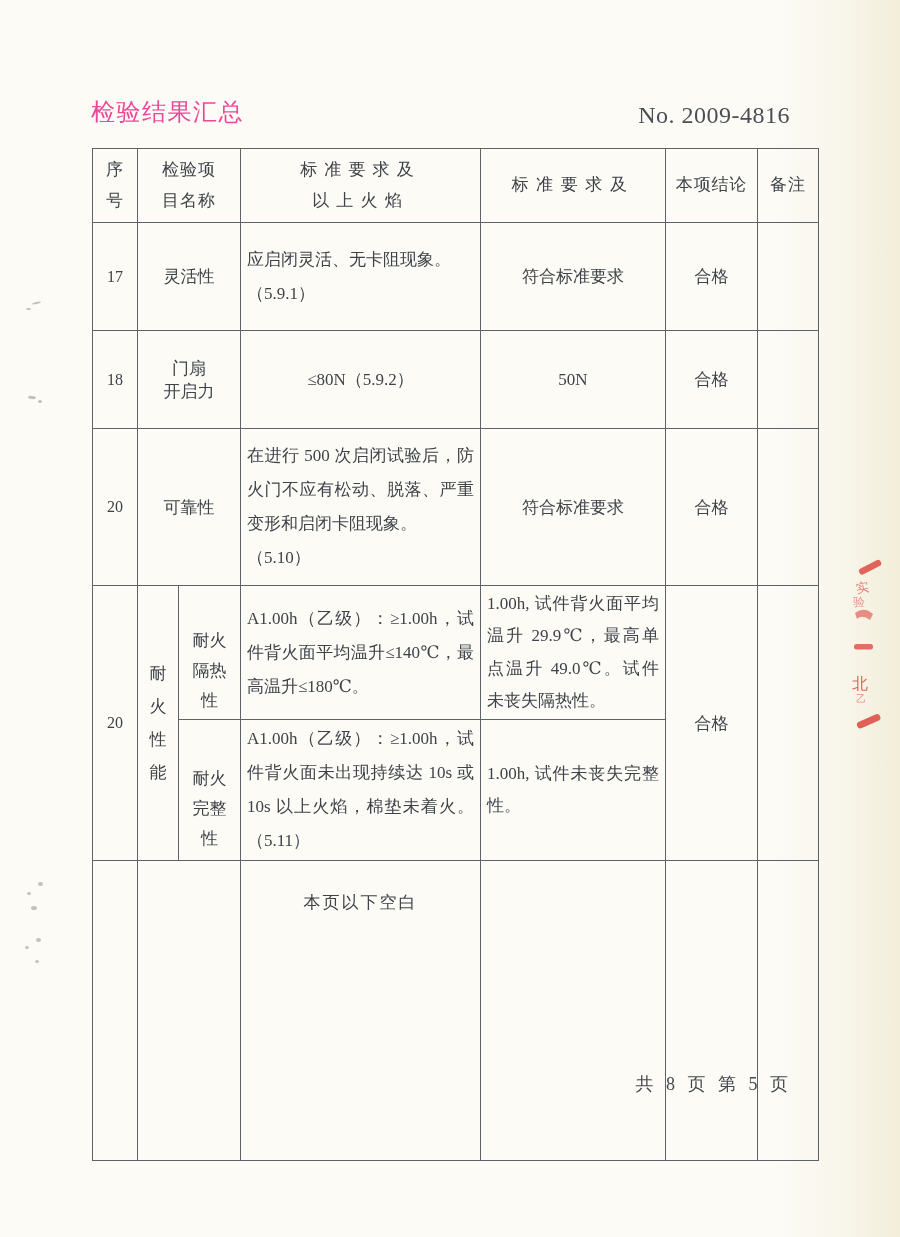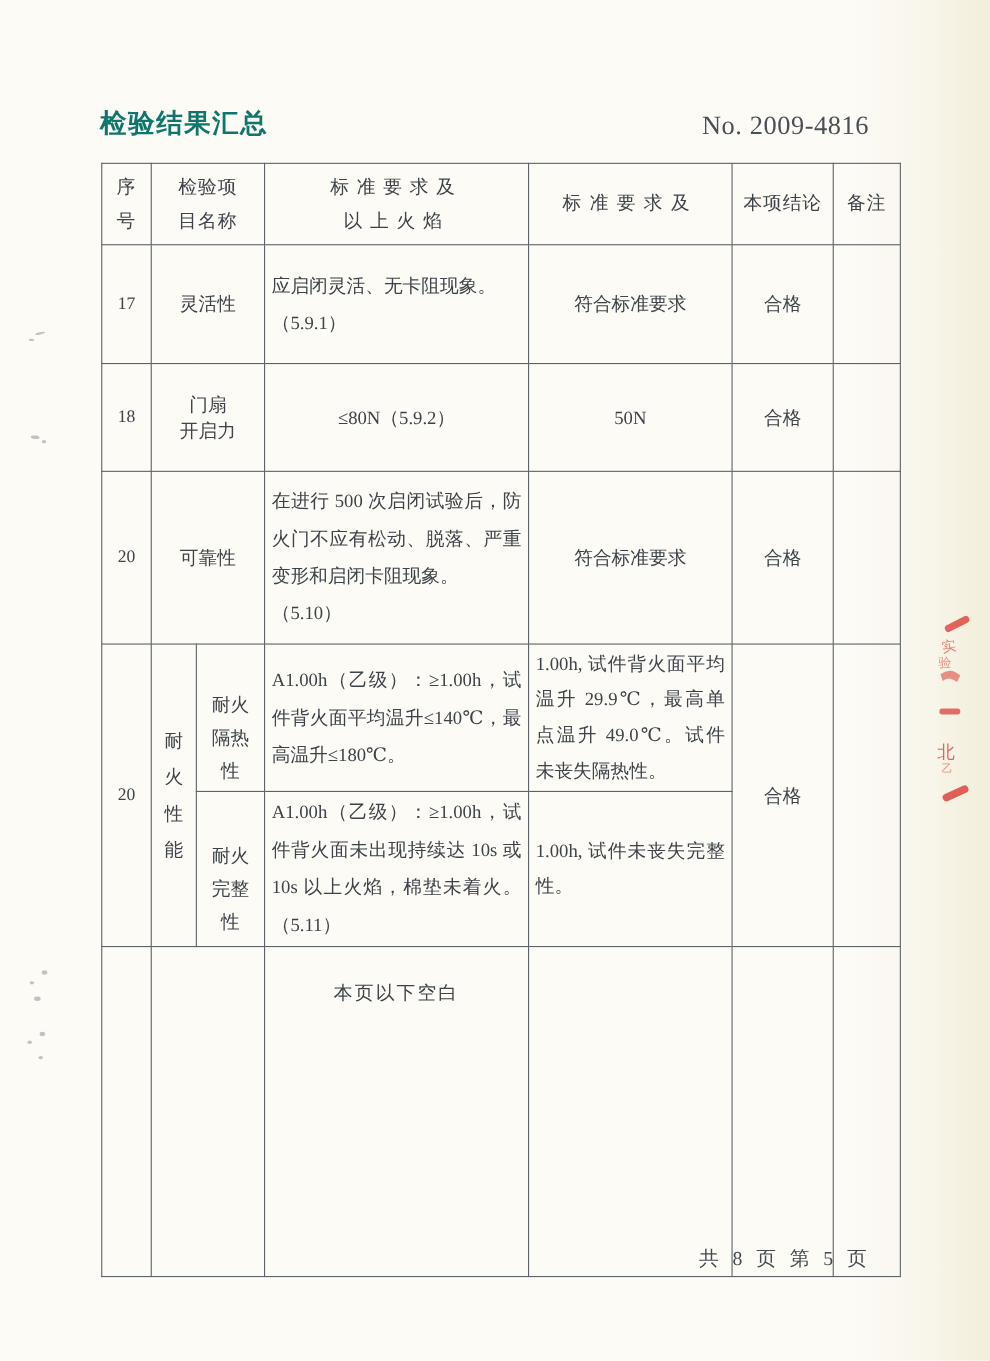--- a/index.html
+++ b/index.html
@@ -5,21 +5,21 @@
   html,body{margin:0;padding:0;}
   body{
     width:900px;height:1237px;position:relative;overflow:hidden;
     background:linear-gradient(90deg,#fcfbf6 0%,#fcfbf6 86%,#f8f5ea 94%,#f2eeda 100%);
     font-family:"Liberation Serif","DejaVu Serif",serif;
     color:#3e4349;
   }
   .page-title{
     position:absolute;left:91px;top:96px;
     font-family:"Liberation Sans","DejaVu Sans",sans-serif;
-    font-weight:bold;font-size:24px;letter-spacing:1.5px;color:#0f766e;
+    font-weight:normal;font-size:24px;letter-spacing:1.5px;color:#ec4899;
   }
   .report-no{
     position:absolute;top:102px;right:110px;
     font-size:24px;color:#4a4f55;letter-spacing:0.5px;
   }
   table.results{
     position:absolute;left:92px;top:148px;width:726px;
     border-collapse:collapse;table-layout:fixed;
     font-size:17px;color:#3e4349;
   }
@@ -45,21 +45,21 @@
   .vstack{
     display:block;width:1.25em;margin:0 auto;
     word-break:break-all;line-height:1.95;text-align:center;
   }
   .vstack.w2{width:2.45em;line-height:1.75;margin-top:37px;}
   .blank-note{
     vertical-align:top !important;text-align:center;
     padding-top:30px !important;letter-spacing:2px;
   }
   .page-footer{
-    position:absolute;top:1132px;right:108px;
+    position:absolute;top:1072px;right:108px;
     font-size:18px;letter-spacing:4px;color:#44494f;
   }
   .seal-fragments{position:absolute;left:848px;top:556px;}
   .speck{position:absolute;background:rgba(96,100,106,0.38);border-radius:50%;}
 </style>
 </head>
 <body>
 
 <div class="page-title">检验结果汇总</div>
 <div class="report-no">No. 2009-4816</div>

